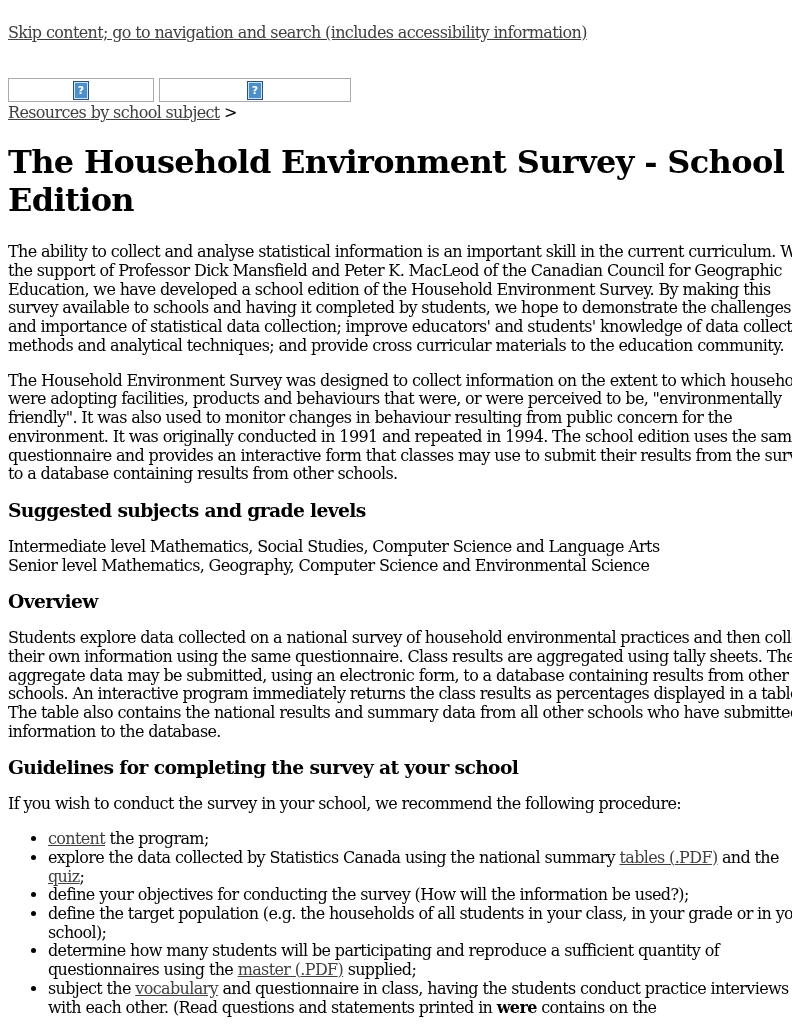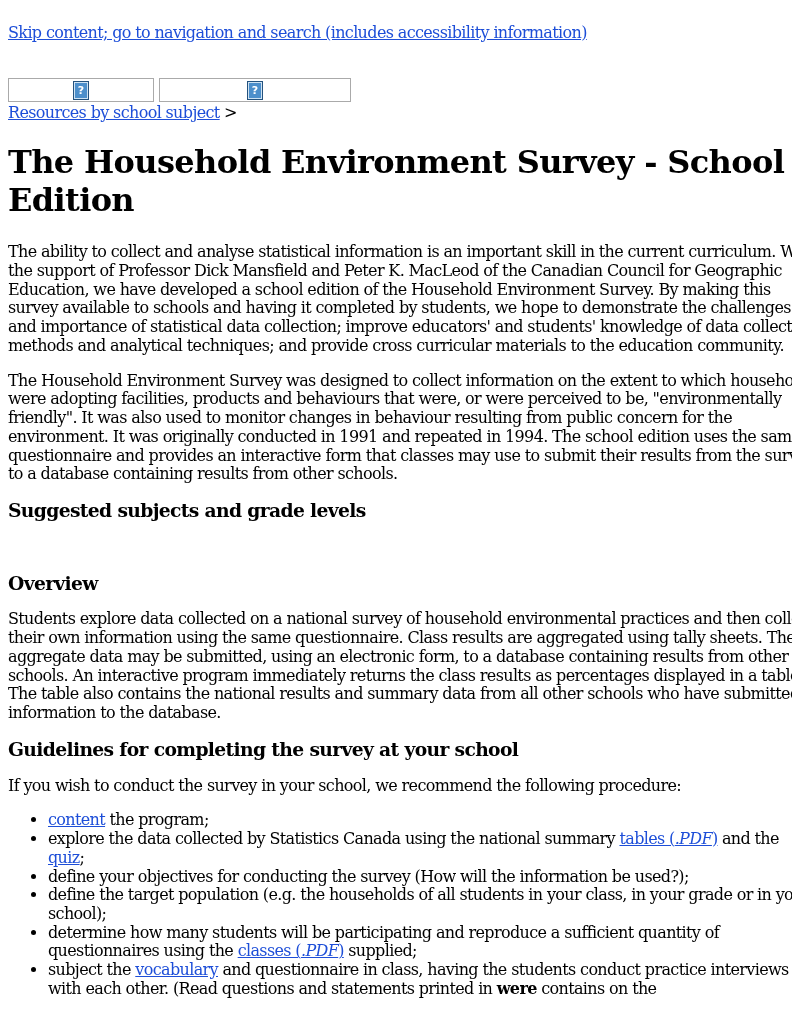--- a/index.html
+++ b/index.html
@@ -9,21 +9,21 @@
   body {
     margin: 8px;
     background: #ffffff;
     color: #000000;
     font-family: "DejaVu Serif", serif;
     font-size: 16px;
     line-height: 1.17;
     letter-spacing: -0.04em;
   }
   .page { width: 808px; }
-  a { color: #1d4ed8; text-decoration: underline; cursor: pointer; }
+  a { color: #404040; text-decoration: underline; cursor: pointer; }
   .skip-p { margin: 16px 0 0 0; }
   .banners { margin-top: 35px; height: 24px; white-space: nowrap; }
   .img-box {
     display: inline-block;
     vertical-align: top;
     height: 22px;
     border: 1px solid #aaaaaa;
     background: #ffffff;
     text-align: center;
   }
@@ -53,21 +53,21 @@
     margin: 22px 0 24px 0;
     line-height: 1.17;
   }
   h3 {
     font-size: 1.17em;
     font-weight: bold;
     margin: 16px 0;
   }
   p { margin: 16px 0; }
   ul { margin: 16px 0; padding-left: 40px; }
-  .it { font-style: italic; }
+  .it { }
 </style>
 </head>
 <body>
 
 <div class="page">
 
   <p class="skip-p">
     <a href="#">Skip content; go to navigation and search (includes accessibility information)</a>
   </p>
 
@@ -82,33 +82,34 @@
 
   <h1>The Household Environment Survey - School Edition</h1>
 
   <p>The ability to collect and analyse statistical information is an important skill in the current curriculum. With the support of Professor Dick Mansfield and Peter K. MacLeod of the Canadian Council for Geographic Education, we have developed a school edition of the Household Environment Survey. By making this survey available to schools and having it completed by students, we hope to demonstrate the challenges and importance of statistical data collection; improve educators' and students' knowledge of data collection methods and analytical techniques; and provide cross curricular materials to the education community.</p>
 
   <p>The Household Environment Survey was designed to collect information on the extent to which households were adopting facilities, products and behaviours that were, or were perceived to be, "environmentally friendly". It was also used to monitor changes in behaviour resulting from public concern for the environment. It was originally conducted in 1991 and repeated in 1994. The school edition uses the same questionnaire and provides an interactive form that classes may use to submit their results from the survey to a database containing results from other schools.</p>
 
   <h3>Suggested subjects and grade levels</h3>
 
   <p>
-    <br>
+    <span>Intermediate level Mathematics, Social Studies, Computer Science and Language Arts</span><br>
+    <span>Senior level Mathematics, Geography, Computer Science and Environmental Science</span>
   </p>
 
   <h3>Overview</h3>
 
   <p>Students explore data collected on a national survey of household environmental practices and then collect their own information using the same questionnaire. Class results are aggregated using tally sheets. The aggregate data may be submitted, using an electronic form, to a database containing results from other schools. An interactive program immediately returns the class results as percentages displayed in a table. The table also contains the national results and summary data from all other schools who have submitted information to the database.</p>
 
   <h3>Guidelines for completing the survey at your school</h3>
 
   <p>If you wish to conduct the survey in your school, we recommend the following procedure:</p>
 
   <ul id="guidelines-list">
       <li><a href="#">content</a><span> the program;</span></li>
       <li><span>explore the data collected by Statistics Canada using the national summary </span><a href="#">tables (</a><a href="#" class="it">.PDF</a><a href="#">)</a><span> and the </span><a href="#">quiz</a><span>;</span></li>
       <li><span>define your objectives for conducting the survey (How will the information be used?);</span></li>
       <li><span>define the target population (e.g. the households of all students in your class, in your grade or in your school);</span></li>
-      <li><span>determine how many students will be participating and reproduce a sufficient quantity of questionnaires using the </span><a href="#">classes (</a><a href="#" class="it">.PDF</a><a href="#">)</a><span> supplied;</span></li>
+      <li><span>determine how many students will be participating and reproduce a sufficient quantity of questionnaires using the </span><a href="#">master (</a><a href="#" class="it">.PDF</a><a href="#">)</a><span> supplied;</span></li>
       <li><span>subject the </span><a href="#">vocabulary</a><span> and questionnaire in class, having the students conduct practice interviews with each other. (Read questions and statements printed in </span><b>were</b><span> contains on the</span></li>
     </ul>
 
 </div>
 
 </body></html>

